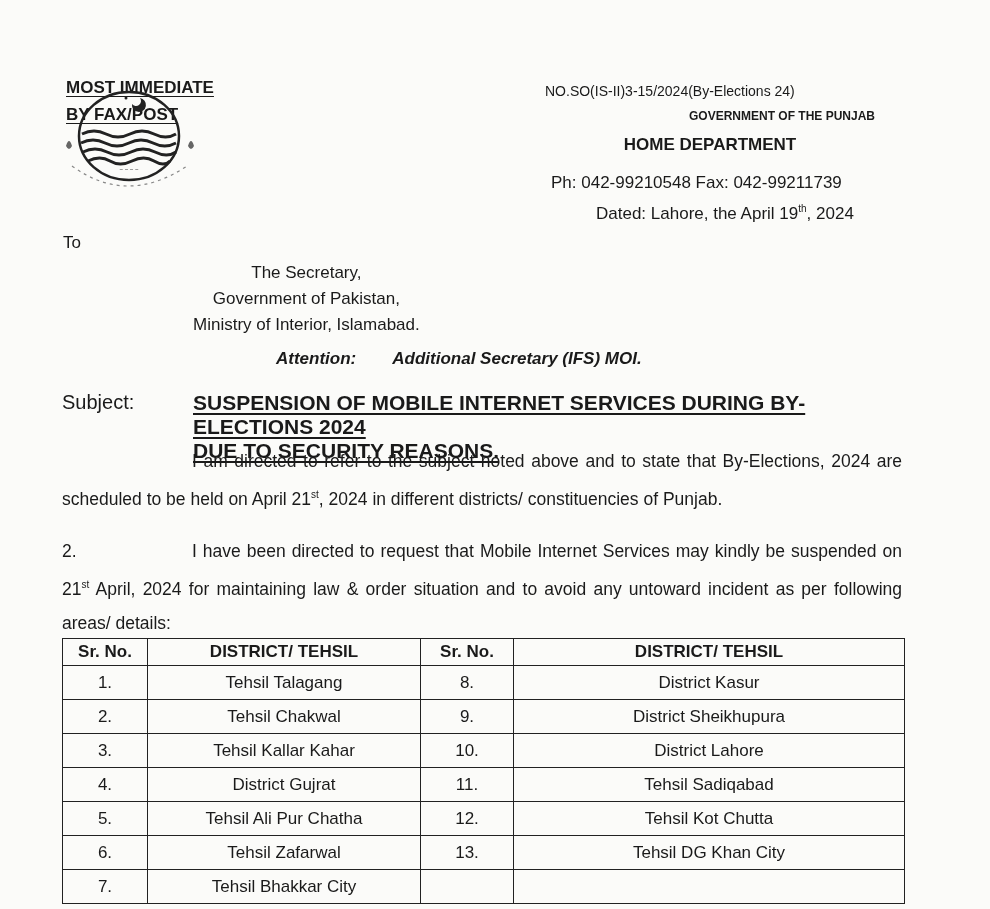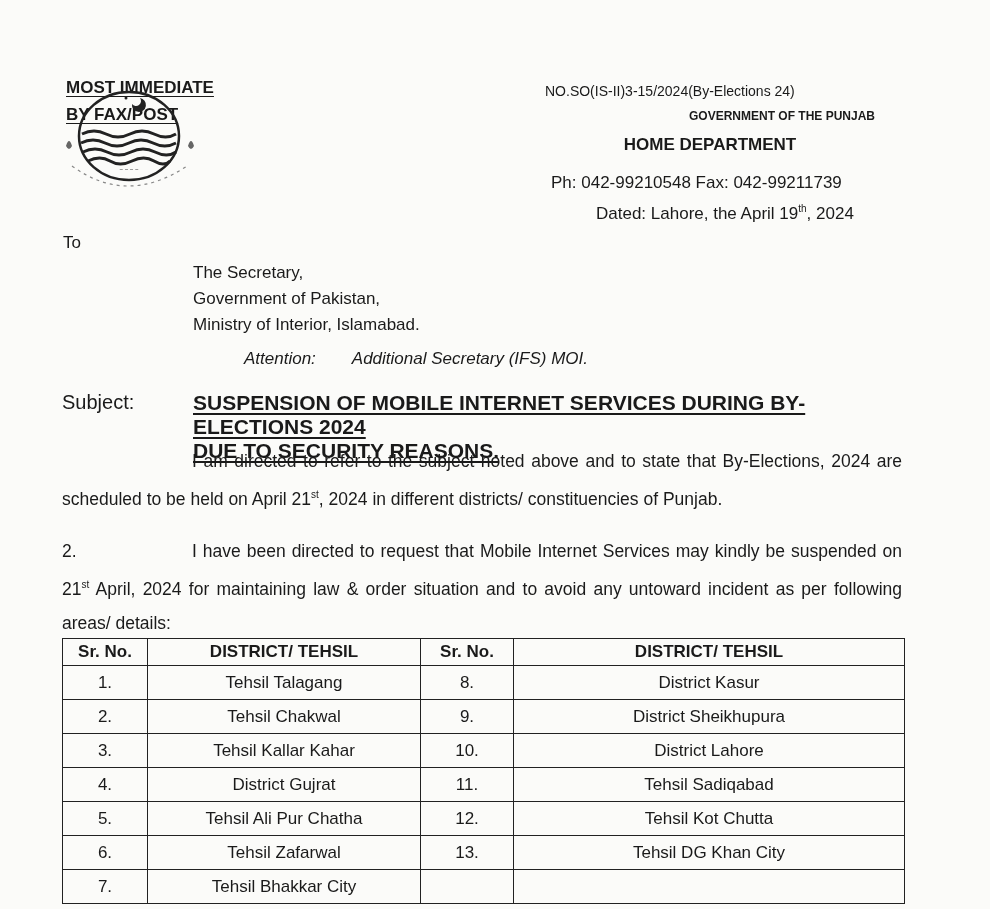--- a/index.html
+++ b/index.html
@@ -15,22 +15,22 @@
   .mark {
     left: 66px; top: 26px; font-size: 17px; font-weight: bold; line-height: 27px; margin-top: 48px;
   }
   .logo { left: 62px; top: 86px; width: 135px; height: 110px; }
   .ref { left: 545px; top: 83px; font-size: 14px; }
   .gov { left: 545px; top: 109px; width: 330px; font-weight: bold; font-size: 12px; text-align: right; }
   .dept { left: 545px; top: 135px; width: 330px; font-weight: bold; font-size: 17px; text-align: center; }
   .ph { left: 551px; top: 173px; font-size: 17px; }
   .dt { left: 596px; top: 203px; font-size: 17px; }
   .to { left: 63px; top: 233px; font-size: 17px; }
-  .addr { left: 193px; top: 260px; font-size: 17px; line-height: 26px; }
-  .attn { left: 244px; top: 349px; font-size: 17px; font-weight: normal; font-style: italic; }
+  .addr { left: 193px; top: 260px; font-size: 17px; line-height: 26px; text-align: center; }
+  .attn { left: 276px; top: 349px; font-size: 17px; font-weight: bold; font-style: italic; }
   .attn span + span { margin-left: 36px; }
   .subjlbl { left: 62px; top: 391px; font-size: 20px; }
   .subj { left: 193px; top: 391px; width: 720px; font-size: 21px; font-weight: bold; line-height: 24px; }
   .para { left: 62px; width: 840px; font-size: 17.5px; text-align: justify; }
   .para sup { font-size: 10px; }
   .p1 { top: 444px; line-height: 34px; }
   .p2 { top: 534px; line-height: 34px; }
   .tbl {
     position: absolute; left: 62px; top: 638px;
     border-collapse: collapse; font-size: 17px; padding-left: 40px;

